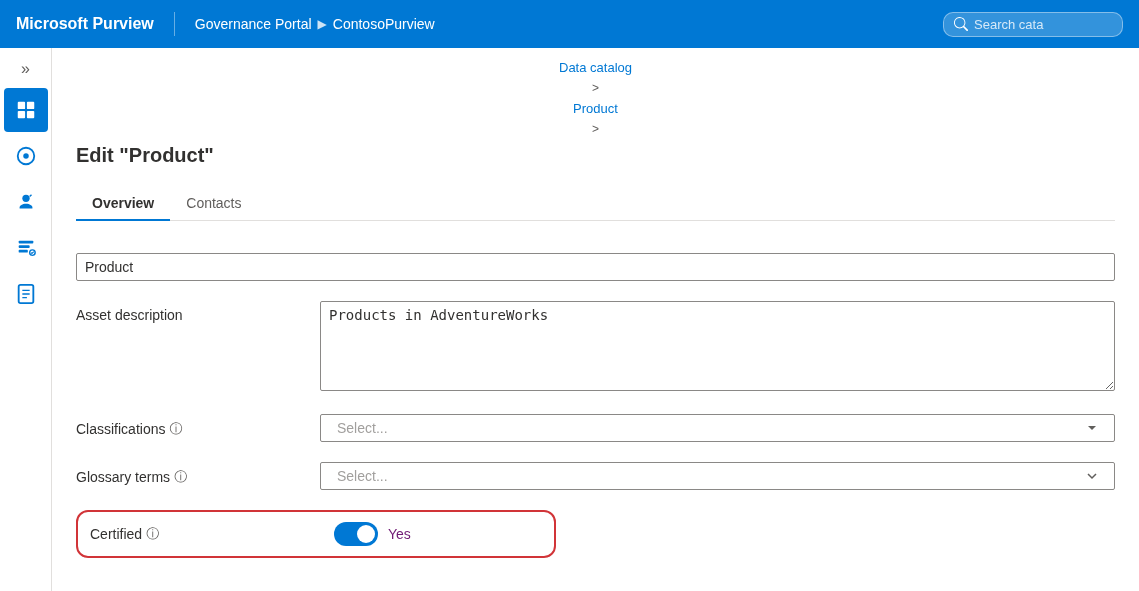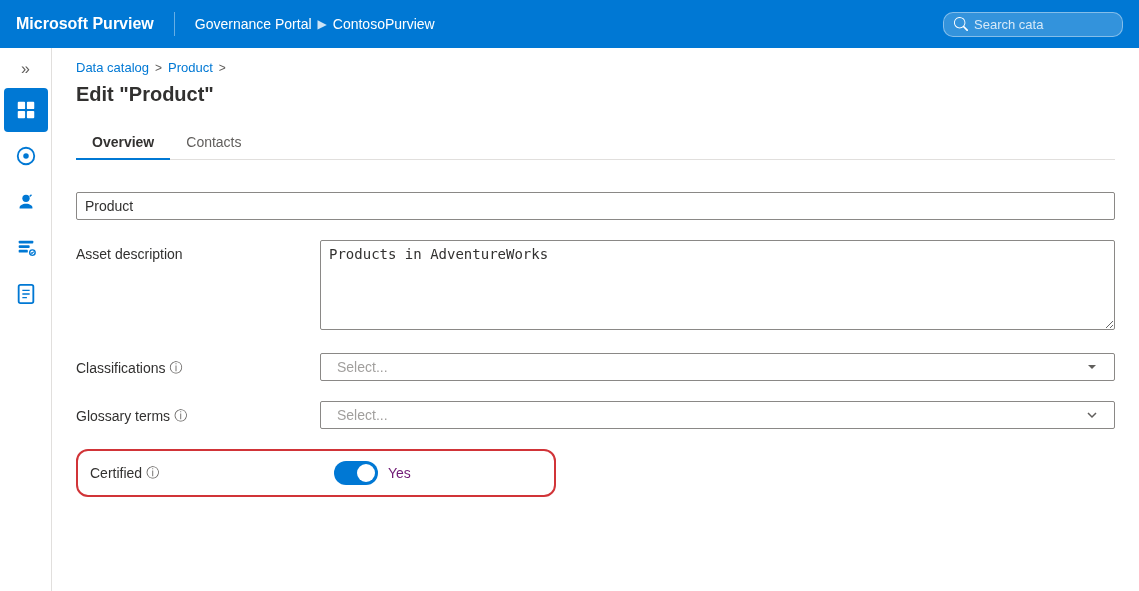--- a/index.html
+++ b/index.html
@@ -109,20 +109,21 @@
     }
 
     
     .breadcrumb {
       display: flex;
       align-items: center;
       gap: 6px;
       padding: 12px 0 8px 0;
       font-size: 13px;
       color: #0078d4;
+      flex-direction: column;
     }
     .breadcrumb a {
       color: #0078d4;
       text-decoration: none;
       cursor: pointer;
     }
     .breadcrumb-sep {
       color: #605e5c;
       font-size: 12px;
     }

